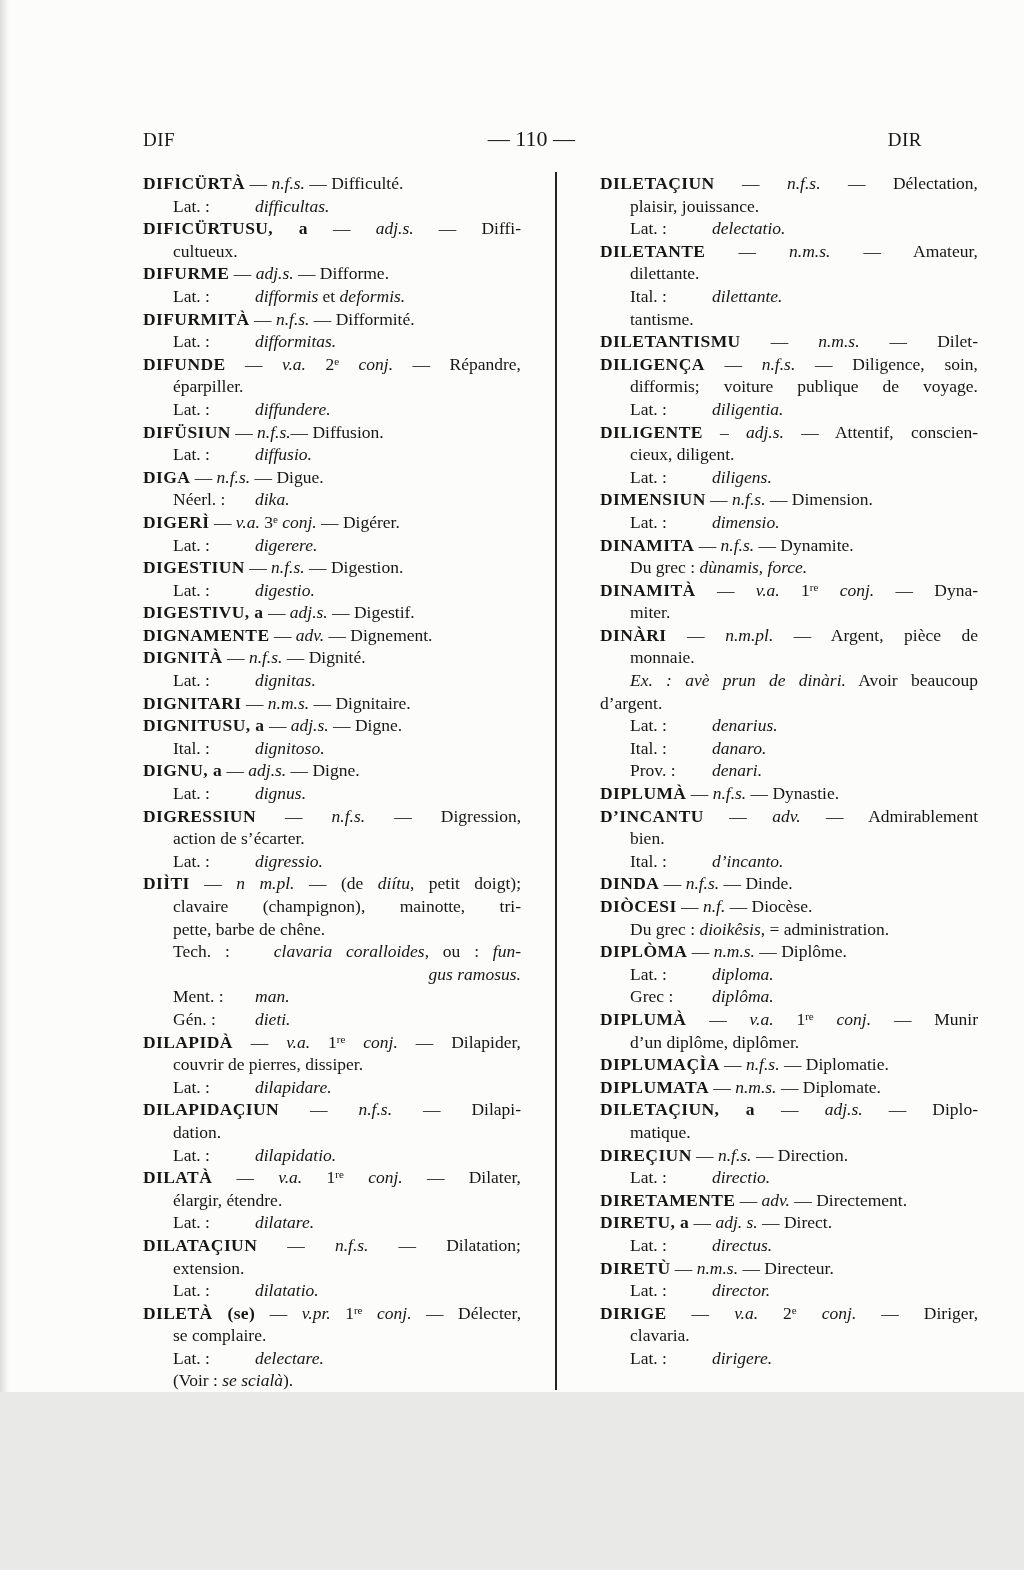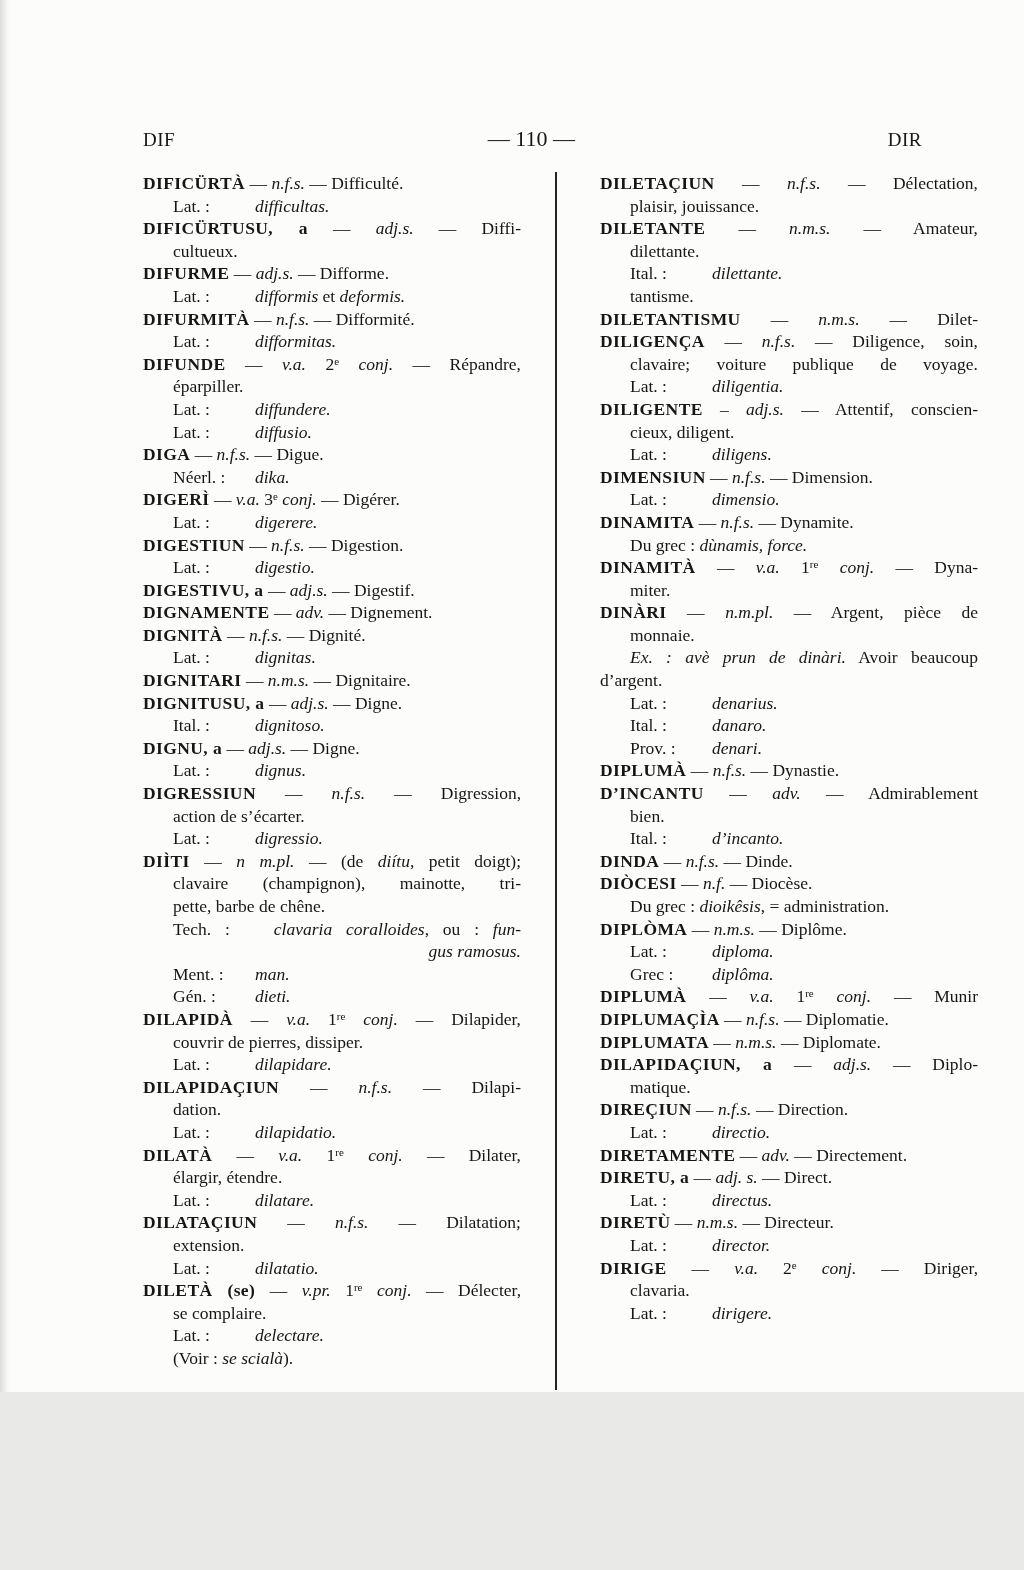--- a/index.html
+++ b/index.html
@@ -73,20 +73,21 @@
         <div class="line i1">Lat. :	<i>difficultas.</i></div>
         <div class="line i0 j"><b>DIFICÜRTUSU, a</b> — <i>adj.s.</i> — Diffi-</div>
         <div class="line i1">cultueux.</div>
         <div class="line i0"><b>DIFURME</b> — <i>adj.s.</i> — Difforme.</div>
         <div class="line i1">Lat. :	<i>difformis</i> et <i>deformis.</i></div>
         <div class="line i0"><b>DIFURMITÀ</b> — <i>n.f.s.</i> — Difformité.</div>
         <div class="line i1">Lat. :	<i>difformitas.</i></div>
         <div class="line i0 j"><b>DIFUNDE</b> — <i>v.a.</i> 2<sup>e</sup> <i>conj.</i> — Répandre,</div>
         <div class="line i1">éparpiller.</div>
         <div class="line i1">Lat. :	<i>diffundere.</i></div>
+        <div class="line i0"><b>DIFÜSIUN</b> — <i>n.f.s.</i>— Diffusion.</div>
         <div class="line i1">Lat. :	<i>diffusio.</i></div>
         <div class="line i0"><b>DIGA</b> — <i>n.f.s.</i> — Digue.</div>
         <div class="line i1">Néerl. :	<i>dika.</i></div>
         <div class="line i0"><b>DIGERÌ</b> — <i>v.a.</i> 3<sup>e</sup> <i>conj.</i> — Digérer.</div>
         <div class="line i1">Lat. :	<i>digerere.</i></div>
         <div class="line i0"><b>DIGESTIUN</b> — <i>n.f.s.</i> — Digestion.</div>
         <div class="line i1">Lat. :	<i>digestio.</i></div>
         <div class="line i0"><b>DIGESTIVU, a</b> — <i>adj.s.</i> — Digestif.</div>
         <div class="line i0"><b>DIGNAMENTE</b> — <i>adv.</i> — Dignement.</div>
         <div class="line i0"><b>DIGNITÀ</b> — <i>n.f.s.</i> — Dignité.</div>
@@ -120,27 +121,28 @@
         <div class="line i1">Lat. :	<i>dilatatio.</i></div>
         <div class="line i0 j"><b>DILETÀ (se)</b> — <i>v.pr.</i> 1<sup>re</sup> <i>conj.</i> — Délecter,</div>
         <div class="line i1">se complaire.</div>
         <div class="line i1">Lat. :	<i>delectare.</i></div>
         <div class="line i1">(Voir : <i>se scialà</i>).</div>
       </div>
     <div class="divider"></div>
     <div class="col" id="col-right">
         <div class="line i0 j"><b>DILETAÇIUN</b> — <i>n.f.s.</i> — Délectation,</div>
         <div class="line i1">plaisir, jouissance.</div>
+        <div class="line i1">Lat. :	<i>delectatio.</i></div>
         <div class="line i0 j"><b>DILETANTE</b> — <i>n.m.s.</i> — Amateur,</div>
         <div class="line i1">dilettante.</div>
         <div class="line i1">Ital. :	<i>dilettante.</i></div>
         <div class="line i1">tantisme.</div>
         <div class="line i0 j"><b>DILETANTISMU</b> — <i>n.m.s.</i> — Dilet-</div>
         <div class="line i0 j"><b>DILIGENÇA</b> — <i>n.f.s.</i> — Diligence, soin,</div>
-        <div class="line i1 j">clavaire; voiture publique de voyage.</div>
+        <div class="line i1 j">difformis; voiture publique de voyage.</div>
         <div class="line i1">Lat. :	<i>diligentia.</i></div>
         <div class="line i0 j"><b>DILIGENTE</b> – <i>adj.s.</i> — Attentif, conscien-</div>
         <div class="line i1">cieux, diligent.</div>
         <div class="line i1">Lat. :	<i>diligens.</i></div>
         <div class="line i0"><b>DIMENSIUN</b> — <i>n.f.s.</i> — Dimension.</div>
         <div class="line i1">Lat. :	<i>dimensio.</i></div>
         <div class="line i0"><b>DINAMITA</b> — <i>n.f.s.</i> — Dynamite.</div>
         <div class="line i1">Du grec : <i>dùnamis, force.</i></div>
         <div class="line i0 j"><b>DINAMITÀ</b> — <i>v.a.</i> 1<sup>re</sup> <i>conj.</i> — Dyna-</div>
         <div class="line i1">miter.</div>
@@ -155,23 +157,24 @@
         <div class="line i0 j"><b>D’INCANTU</b> — <i>adv.</i> — Admirablement</div>
         <div class="line i1">bien.</div>
         <div class="line i1">Ital. :	<i>d’incanto.</i></div>
         <div class="line i0"><b>DINDA</b> — <i>n.f.s.</i> — Dinde.</div>
         <div class="line i0"><b>DIÒCESI</b> — <i>n.f.</i> — Diocèse.</div>
         <div class="line i1">Du grec : <i>dioikêsis</i>, = administration.</div>
         <div class="line i0"><b>DIPLÒMA</b> — <i>n.m.s.</i> — Diplôme.</div>
         <div class="line i1">Lat. :	<i>diploma.</i></div>
         <div class="line i1">Grec :	<i>diplôma.</i></div>
         <div class="line i0 j"><b>DIPLUMÀ</b> — <i>v.a.</i> 1<sup>re</sup> <i>conj.</i> — Munir</div>
+        <div class="line i1">d’un diplôme, diplômer.</div>
         <div class="line i0"><b>DIPLUMAÇÌA</b> — <i>n.f.s.</i> — Diplomatie.</div>
         <div class="line i0"><b>DIPLUMATA</b> — <i>n.m.s.</i> — Diplomate.</div>
-        <div class="line i0 j"><b>DILAPIDAÇIUN, a</b> — <i>adj.s.</i> — Diplo-</div>
+        <div class="line i0 j"><b>DILETAÇIUN, a</b> — <i>adj.s.</i> — Diplo-</div>
         <div class="line i1">matique.</div>
         <div class="line i0"><b>DIREÇIUN</b> — <i>n.f.s.</i> — Direction.</div>
         <div class="line i1">Lat. :	<i>directio.</i></div>
         <div class="line i0"><b>DIRETAMENTE</b> — <i>adv.</i> — Directement.</div>
         <div class="line i0"><b>DIRETU, a</b> — <i>adj. s.</i> — Direct.</div>
         <div class="line i1">Lat. :	<i>directus.</i></div>
         <div class="line i0"><b>DIRETÙ</b> — <i>n.m.s.</i> — Directeur.</div>
         <div class="line i1">Lat. :	<i>director.</i></div>
         <div class="line i0 j"><b>DIRIGE</b> — <i>v.a.</i> 2<sup>e</sup> <i>conj.</i> — Diriger,</div>
         <div class="line i1">clavaria.</div>

